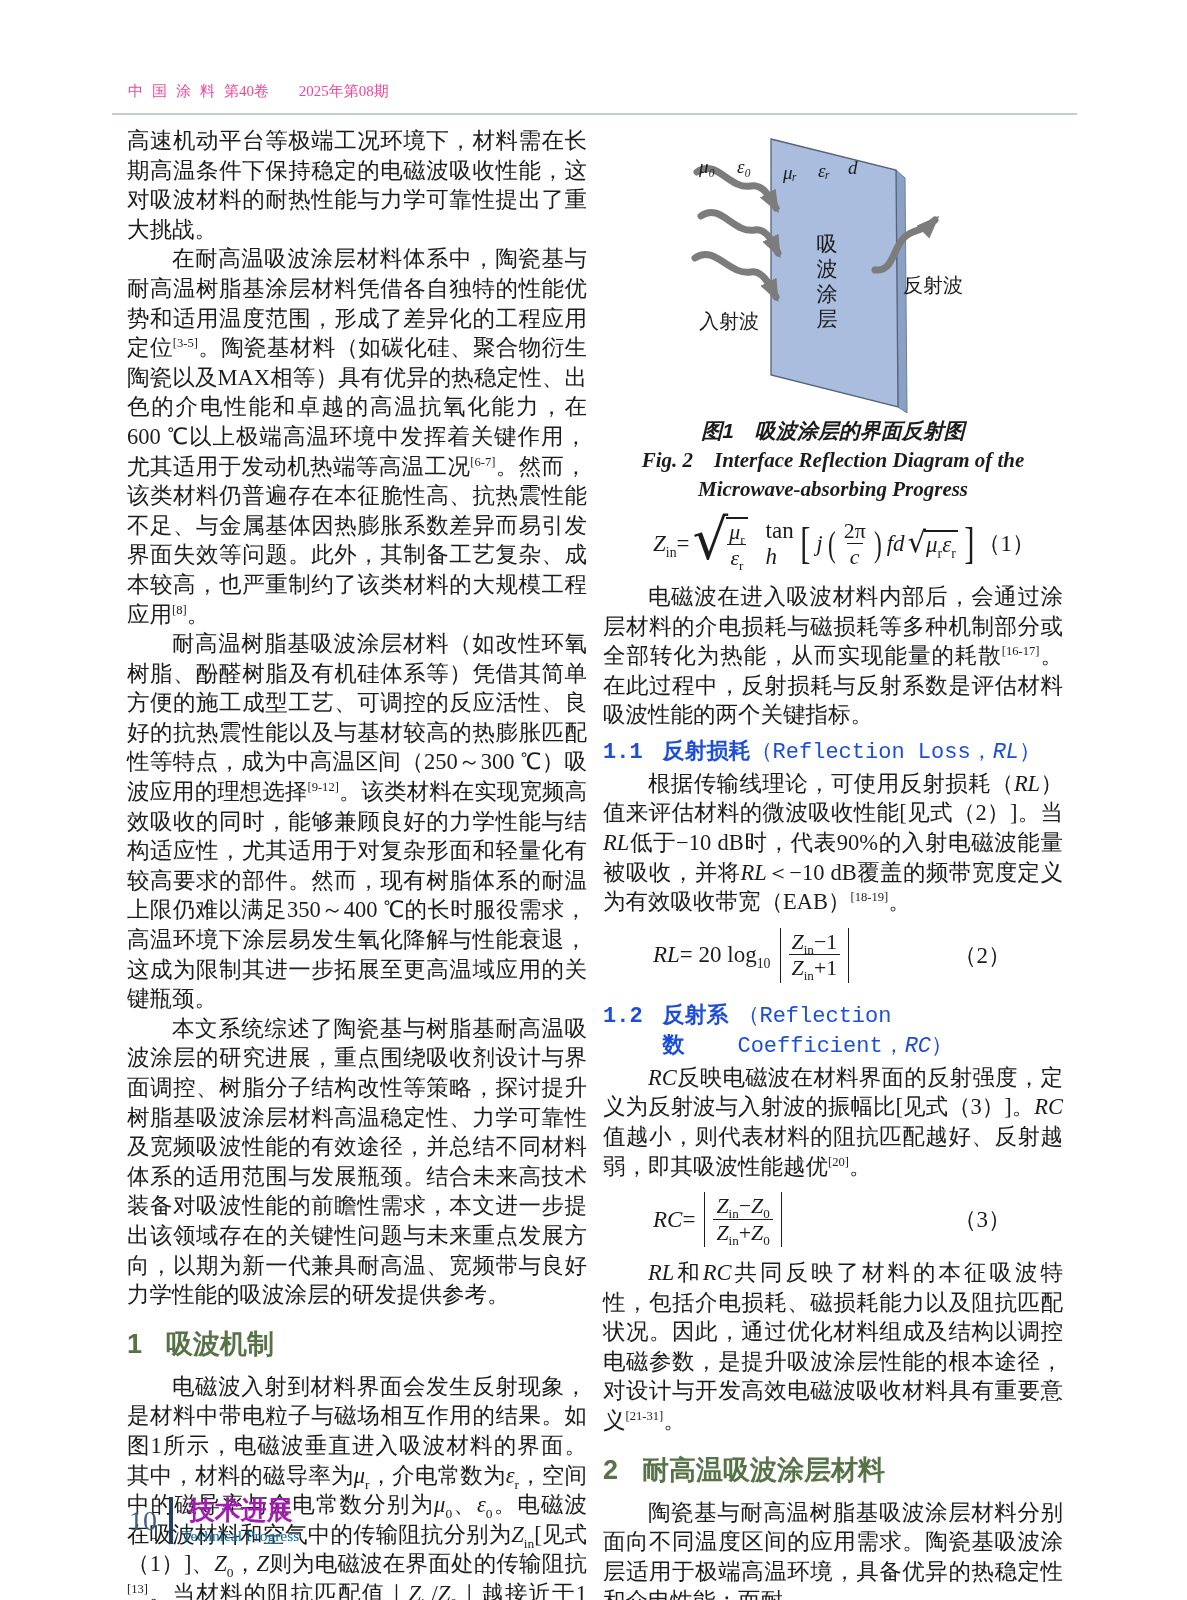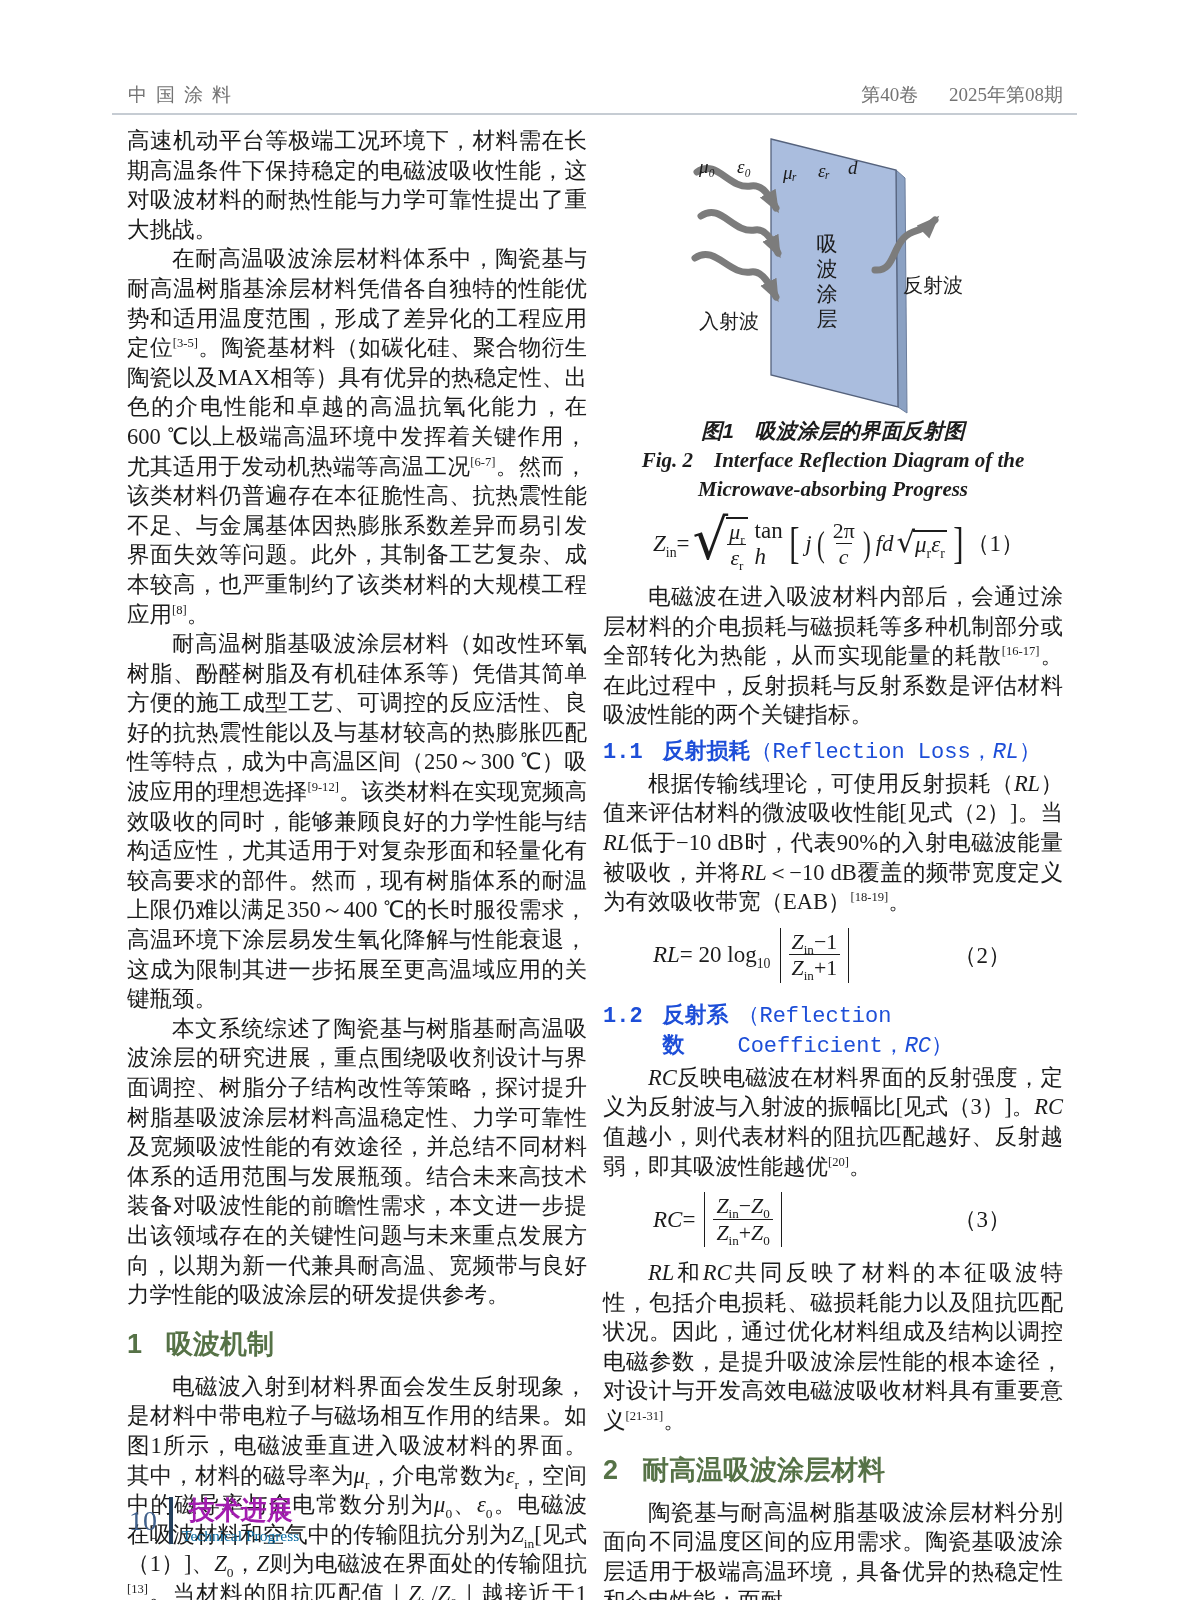--- a/index.html
+++ b/index.html
@@ -1,20 +1,20 @@
 <!DOCTYPE html>
 <html><head>
 <meta charset="utf-8">
 <style>
   html,body{margin:0;padding:0;background:#e8e8e8;}
   .page{position:relative;width:1187px;height:1600px;background:#ffffff;overflow:hidden;
         font-family:"Liberation Serif",serif;color:#1c1c1c;margin:0 auto;}
   
   .pg-header{position:absolute;left:128px;right:124px;top:82px;display:flex;
-             justify-content:space-between;align-items:baseline;color:#737373;font-size:19px;}
+             align-items:baseline;color:#ec4899;font-size:15px;}
   .journal{letter-spacing:9px;}
   .issue-wrap span + span{margin-left:26px;}
   .rule{position:absolute;left:112px;right:110px;top:113px;border-top:2px solid #c6ccd3;}
   
   .cols{position:absolute;left:127px;top:126px;width:936px;display:flex;gap:16px;}
   .col{width:460px;}
   p.body{margin:0;font-size:22.5px;line-height:29.6px;text-align:justify;text-justify:inter-character;}
   .ind{text-indent:2em;}
   sup{font-size:0.56em;line-height:0;vertical-align:super;}
   sub{font-size:0.6em;line-height:0;}
@@ -41,21 +41,21 @@
   .abs{display:inline-flex;align-items:center;border-left:1.8px solid #1c1c1c;
        border-right:1.8px solid #1c1c1c;padding:2px 8px;margin-left:6px;}
   .rad{display:inline-flex;align-items:flex-start;}
   .rs{font-family:"DejaVu Sans",sans-serif;line-height:0.82;margin-right:-2px;font-weight:400;}
   .rad.big .rs{font-size:56px;}
   .rad.small .rs{font-size:29px;line-height:0.88;}
   .rc{border-top:2px solid #1c1c1c;}
   .rad.small .rc{padding:0 2px;}
   .bk{font-size:44px;font-weight:400;line-height:0;margin:0 1px;transform:scaleX(0.7);}
   .pr{font-size:36px;line-height:0;transform:scaleX(0.65);}
-  .gap-l{margin-left:4px;}
+  .gap-l{margin-left:15px;}
   
   .pg-footer{position:absolute;left:129px;top:1496px;display:flex;align-items:center;}
   .pageno{font-size:28px;color:#41618c;margin-right:12px;}
   .vbar{width:4px;height:47px;background:#24405e;margin-right:9px;}
   .fstack{display:flex;flex-direction:column;justify-content:center;}
   .fcn{font-family:"Liberation Sans",sans-serif;font-weight:700;font-size:26px;color:#a21caf;line-height:1.15;text-align:center;}
   .fen{font-size:15.5px;color:#0369a1;line-height:1.25;}
 </style>
 </head>
 <body>

